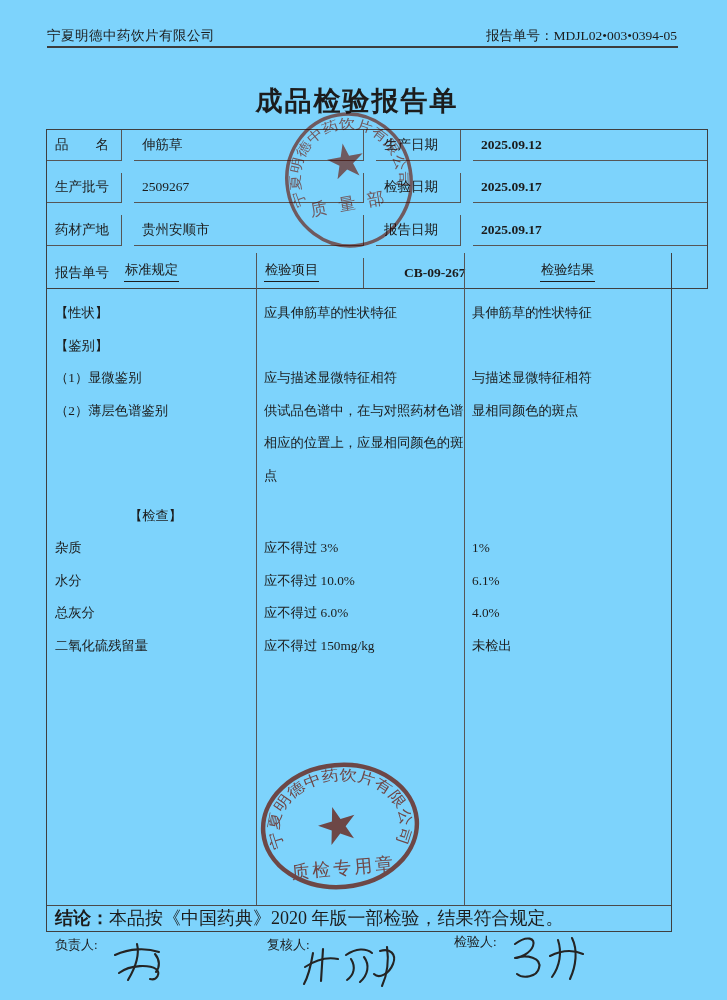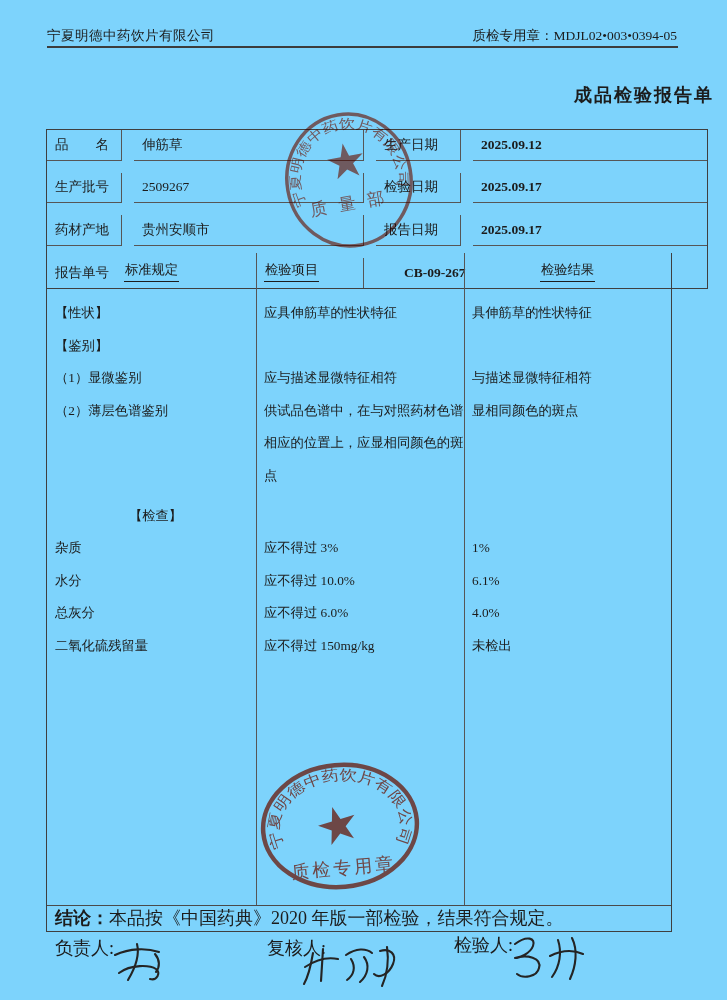--- a/index.html
+++ b/index.html
@@ -11,21 +11,21 @@
     color:#1c1c1c;
     overflow:hidden;
   }
   
   .lh-company{position:absolute;left:47px;top:27px;font-size:13.5px;letter-spacing:.5px;}
   .lh-code{position:absolute;right:50px;top:27px;font-size:13.5px;}
   .lh-rule{position:absolute;left:47px;top:46px;width:631px;height:2px;background:#3c3c3c;}
   
   .doc-title{
     position:absolute;left:0;top:83px;width:714px;
-    text-align:right;font-size:18px;font-weight:bold;letter-spacing:2px;
+    text-align:center;font-size:27px;font-weight:bold;letter-spacing:2px;
   }
   
   .info-table{
     position:absolute;left:46px;top:129px;
     border:1px solid #3f3f3f;
     display:grid;
     grid-template-columns:75px 230px 85px 234px;
     grid-auto-rows:30.5px;
     font-size:13.5px;
     gap:12px;
@@ -62,38 +62,38 @@
   .trow.gap-top{margin-top:7px;text-align:center;}
   .trow .c{padding-left:8px;white-space:nowrap;overflow:hidden;}
   .conclusion{
     position:absolute;left:0;top:652px;width:624px;height:25px;
     border-top:1px solid #4a4a4a;
     display:flex;align-items:center;padding-left:8px;box-sizing:border-box;
     font-size:18px;white-space:nowrap;
   }
   .conclusion b{font-weight:bold;}
   
-  .sign-label{position:absolute;font-size:18px;}
+  .sign-label{position:absolute;font-size:13px;}
   .sl-1{left:55px;top:936px;}
   .sl-2{left:267px;top:936px;}
   .sl-3{left:454px;top:933px;}
   .sig{position:absolute;}
   .sig path{stroke:#242424;stroke-width:2.1;fill:none;stroke-linecap:round;stroke-linejoin:round;}
   
   .stamp{position:absolute;left:0;top:0;mix-blend-mode:multiply;pointer-events:none;}
   .stamp .ring{fill:none;}
   .stamp text{font-family:"Liberation Serif","DejaVu Serif",serif;}
 </style>
 </head>
 <body>
 
 <div class="page">
 
   <div class="lh-company">宁夏明德中药饮片有限公司</div>
-  <div class="lh-code"><span>质检专用章：</span><span>MDJL02•003•0394-05</span></div>
+  <div class="lh-code"><span>报告单号：</span><span>MDJL02•003•0394-05</span></div>
   <div class="lh-rule"></div>
 
   <div class="doc-title">成品检验报告单</div>
 
   <div class="info-table">
     <div class="cell">品　　名</div>
     <div class="cell">伸筋草</div>
     <div class="cell">生产日期</div>
     <div class="cell last-col">2025.09.12</div>
 

